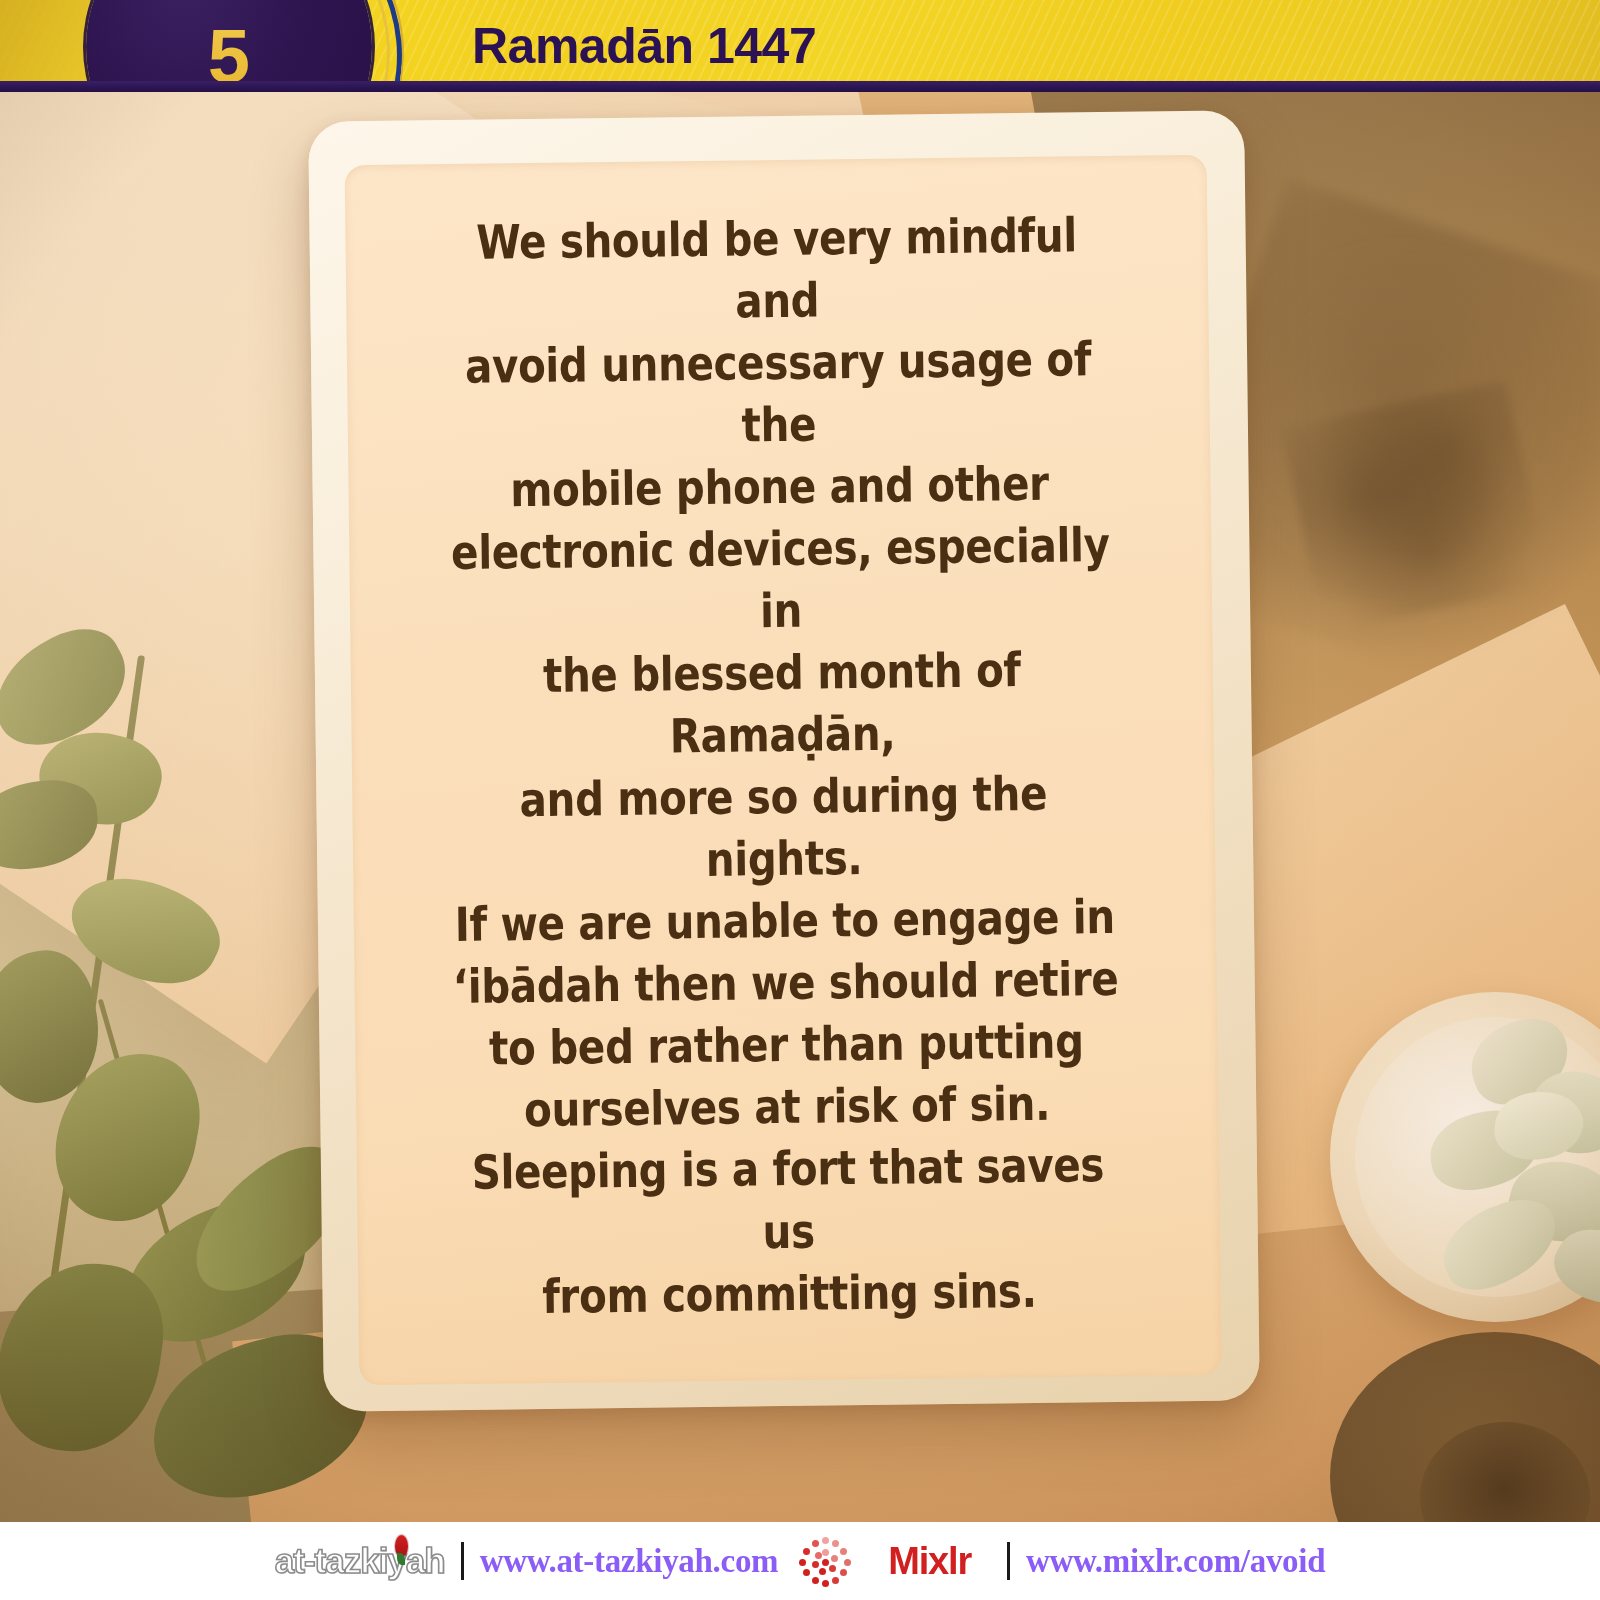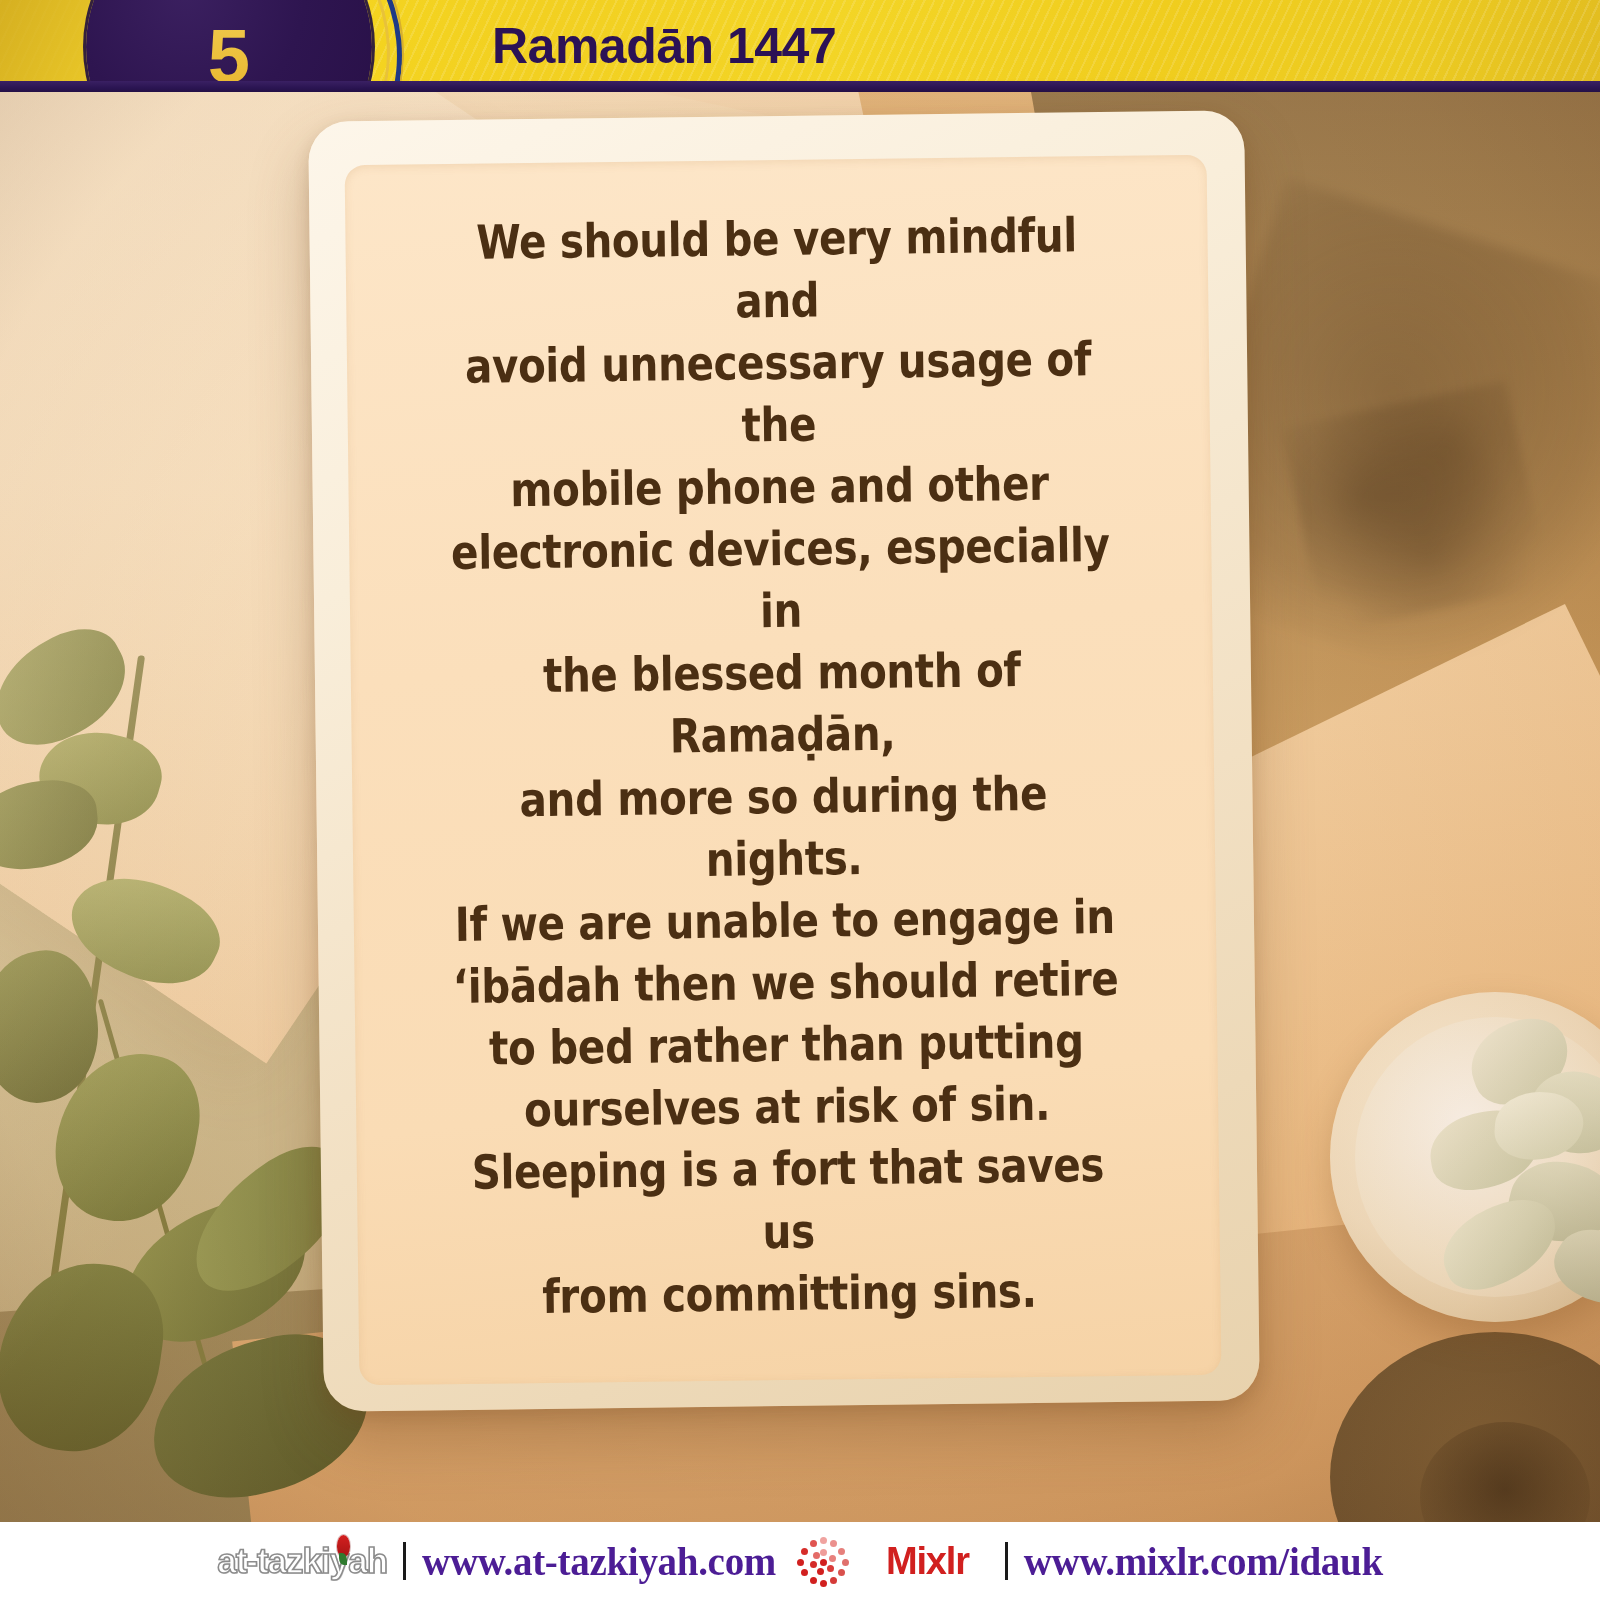--- a/index.html
+++ b/index.html
@@ -59,21 +59,21 @@
     position:absolute;left:86px;top:-96px;width:286px;height:286px;
     display:flex;align-items:flex-end;justify-content:center;
     padding-bottom:96px;box-sizing:border-box;
     font-family:"Liberation Sans", sans-serif;
     font-size:76px;font-weight:bold;line-height:1;
     background:linear-gradient(180deg,#fbe79a 0%,#f2cf55 30%,#e8b52c 70%,#caa02a 100%);
     -webkit-background-clip:text;background-clip:text;color:transparent;
     text-shadow:none;
   }
   .header-title{
-    position:absolute;left:492px;top:17px;
+    position:absolute;left:472px;top:17px;
     font-family:"Liberation Sans", sans-serif;
     font-size:50px;font-weight:bold;letter-spacing:-0.5px;
     color:#2b1255;
   }
 
   
   .photo{
     position:absolute;left:0;top:92px;width:1600px;height:1430px;
     overflow:hidden;
     background:linear-gradient(165deg,#fae4c6 0%,#f6d8b2 25%,#eec396 55%,#e0a870 80%,#d89a5f 100%);
@@ -245,21 +245,21 @@
   }
   .rose:after{
     content:"";position:absolute;left:2px;top:18px;width:8px;height:12px;
     background:#2f7a2f;border-radius:0 60% 0 60%;
   }
   .sep{
     width:3px;height:38px;background:#1a1a1a;margin:0 16px;
   }
   .footer-url{
     font-family:"Liberation Serif", serif;
-    font-size:39px;font-weight:bold;color:#4c1d95;letter-spacing:-0.3px;
+    font-size:33px;font-weight:bold;color:#8b5cf6;letter-spacing:-0.3px;
   }
   .mixlr-wrap{display:flex;align-items:center;gap:14px;margin:0 20px;}
   .mixlr-dots{position:relative;width:52px;height:52px;}
   .mixlr-dots i{position:absolute;width:7px;height:7px;border-radius:50%;background:#d1201f;display:block;}
   .mixlr-word{
     font-family:"Liberation Sans", sans-serif;
     font-size:38px;font-weight:bold;color:#d1201f;letter-spacing:-1.2px;margin-left:24px;
   }
 </style>
 </head>
@@ -366,17 +366,17 @@
           <i style="left:33px;top:20px;background:#e8817d;"></i>
           <i style="left:31px;top:30px;background:#d93b38;"></i>
           <i style="left:21px;top:33px;background:#d1201f;"></i>
           <i style="left:14px;top:26px;background:#d52c2a;"></i>
           <i style="left:17px;top:17px;background:#e46c68;"></i>
           <i style="left:24px;top:24px;background:#d1201f;"></i>
         </div>
         <div class="mixlr-word">Mixlr</div>
       </div>
       <div class="sep"></div>
-      <div class="footer-url">www.mixlr.com/idauk</div>
+      <div class="footer-url">www.mixlr.com/avoid</div>
     </div>
   </div>
 
 </div>
 
 </body></html>

